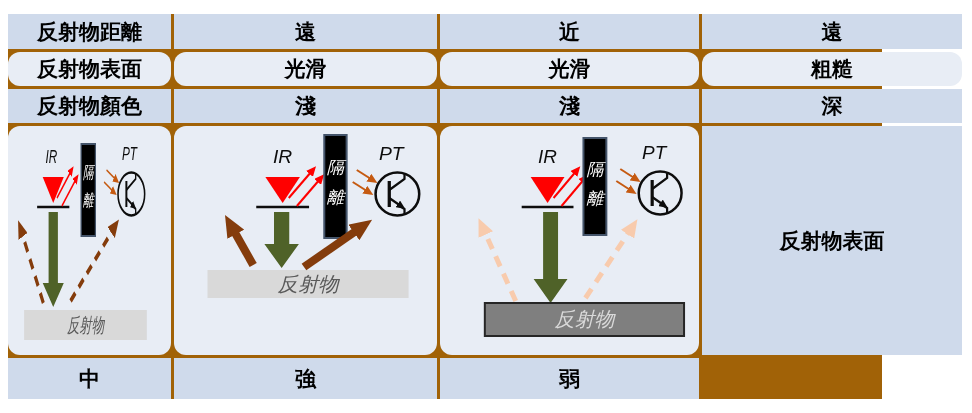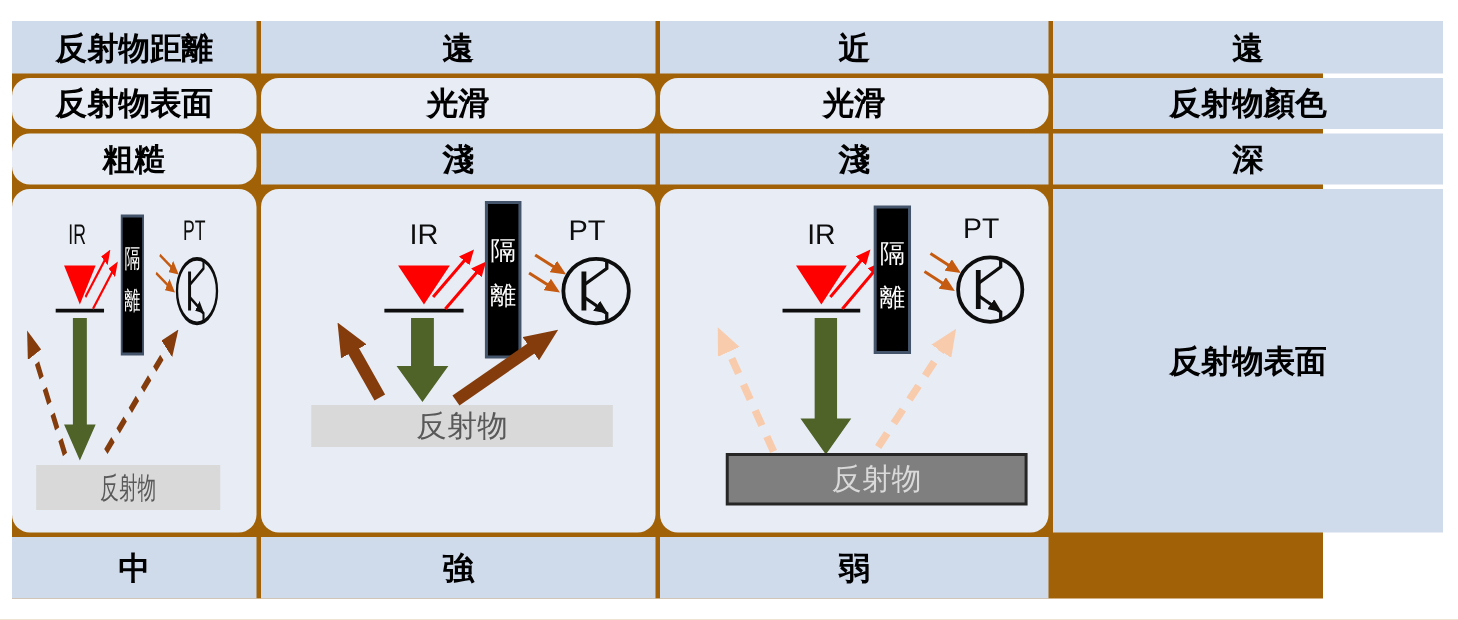--- a/index.html
+++ b/index.html
@@ -19,41 +19,41 @@
     gap:3px;
     background:#a16207;
   }
   .cell{
     display:flex;align-items:center;justify-content:center;
     font-size:21px;font-weight:bold;color:var(--table-text,#000);
     overflow:hidden;
   }
   .band-a{background:var(--band-dark,#CFDAEB);}
   .band-b{background:var(--band-light,#E8EDF5);border-radius:12px;}
-  .diagram-cell{display:block;padding:0;}
+  .diagram-cell{display:block;padding:0;font-style:italic;}
   .diagram-cell svg{display:block;width:100%;height:100%;}
   svg text{font-family:"Liberation Sans",sans-serif;font-weight:normal;}
 </style>
 </head>
 <body>
 
 <div class="page">
   <div class="grid">
 
     <div class="cell band-a">反射物距離</div>
     <div class="cell band-a">遠</div>
     <div class="cell band-a">近</div>
     <div class="cell band-a">遠</div>
 
     <div class="cell band-b">反射物表面</div>
     <div class="cell band-b">光滑</div>
     <div class="cell band-b">光滑</div>
+    <div class="cell band-b">粗糙</div>
+
     <div class="cell band-a">反射物顏色</div>
-
-    <div class="cell band-b">粗糙</div>
     <div class="cell band-a">淺</div>
     <div class="cell band-a">淺</div>
     <div class="cell band-a">深</div>
 
 
     <div class="cell band-b diagram-cell">
       <svg viewBox="0 0 263 229" preserveAspectRatio="none">
         <defs>
           <marker id="d1-rh" markerWidth="18" markerHeight="16" refX="5" refY="8" orient="auto" markerUnits="userSpaceOnUse">
               <path d="M0,0 L18,8 L0,16 Z" fill="#843C0C"></path>

